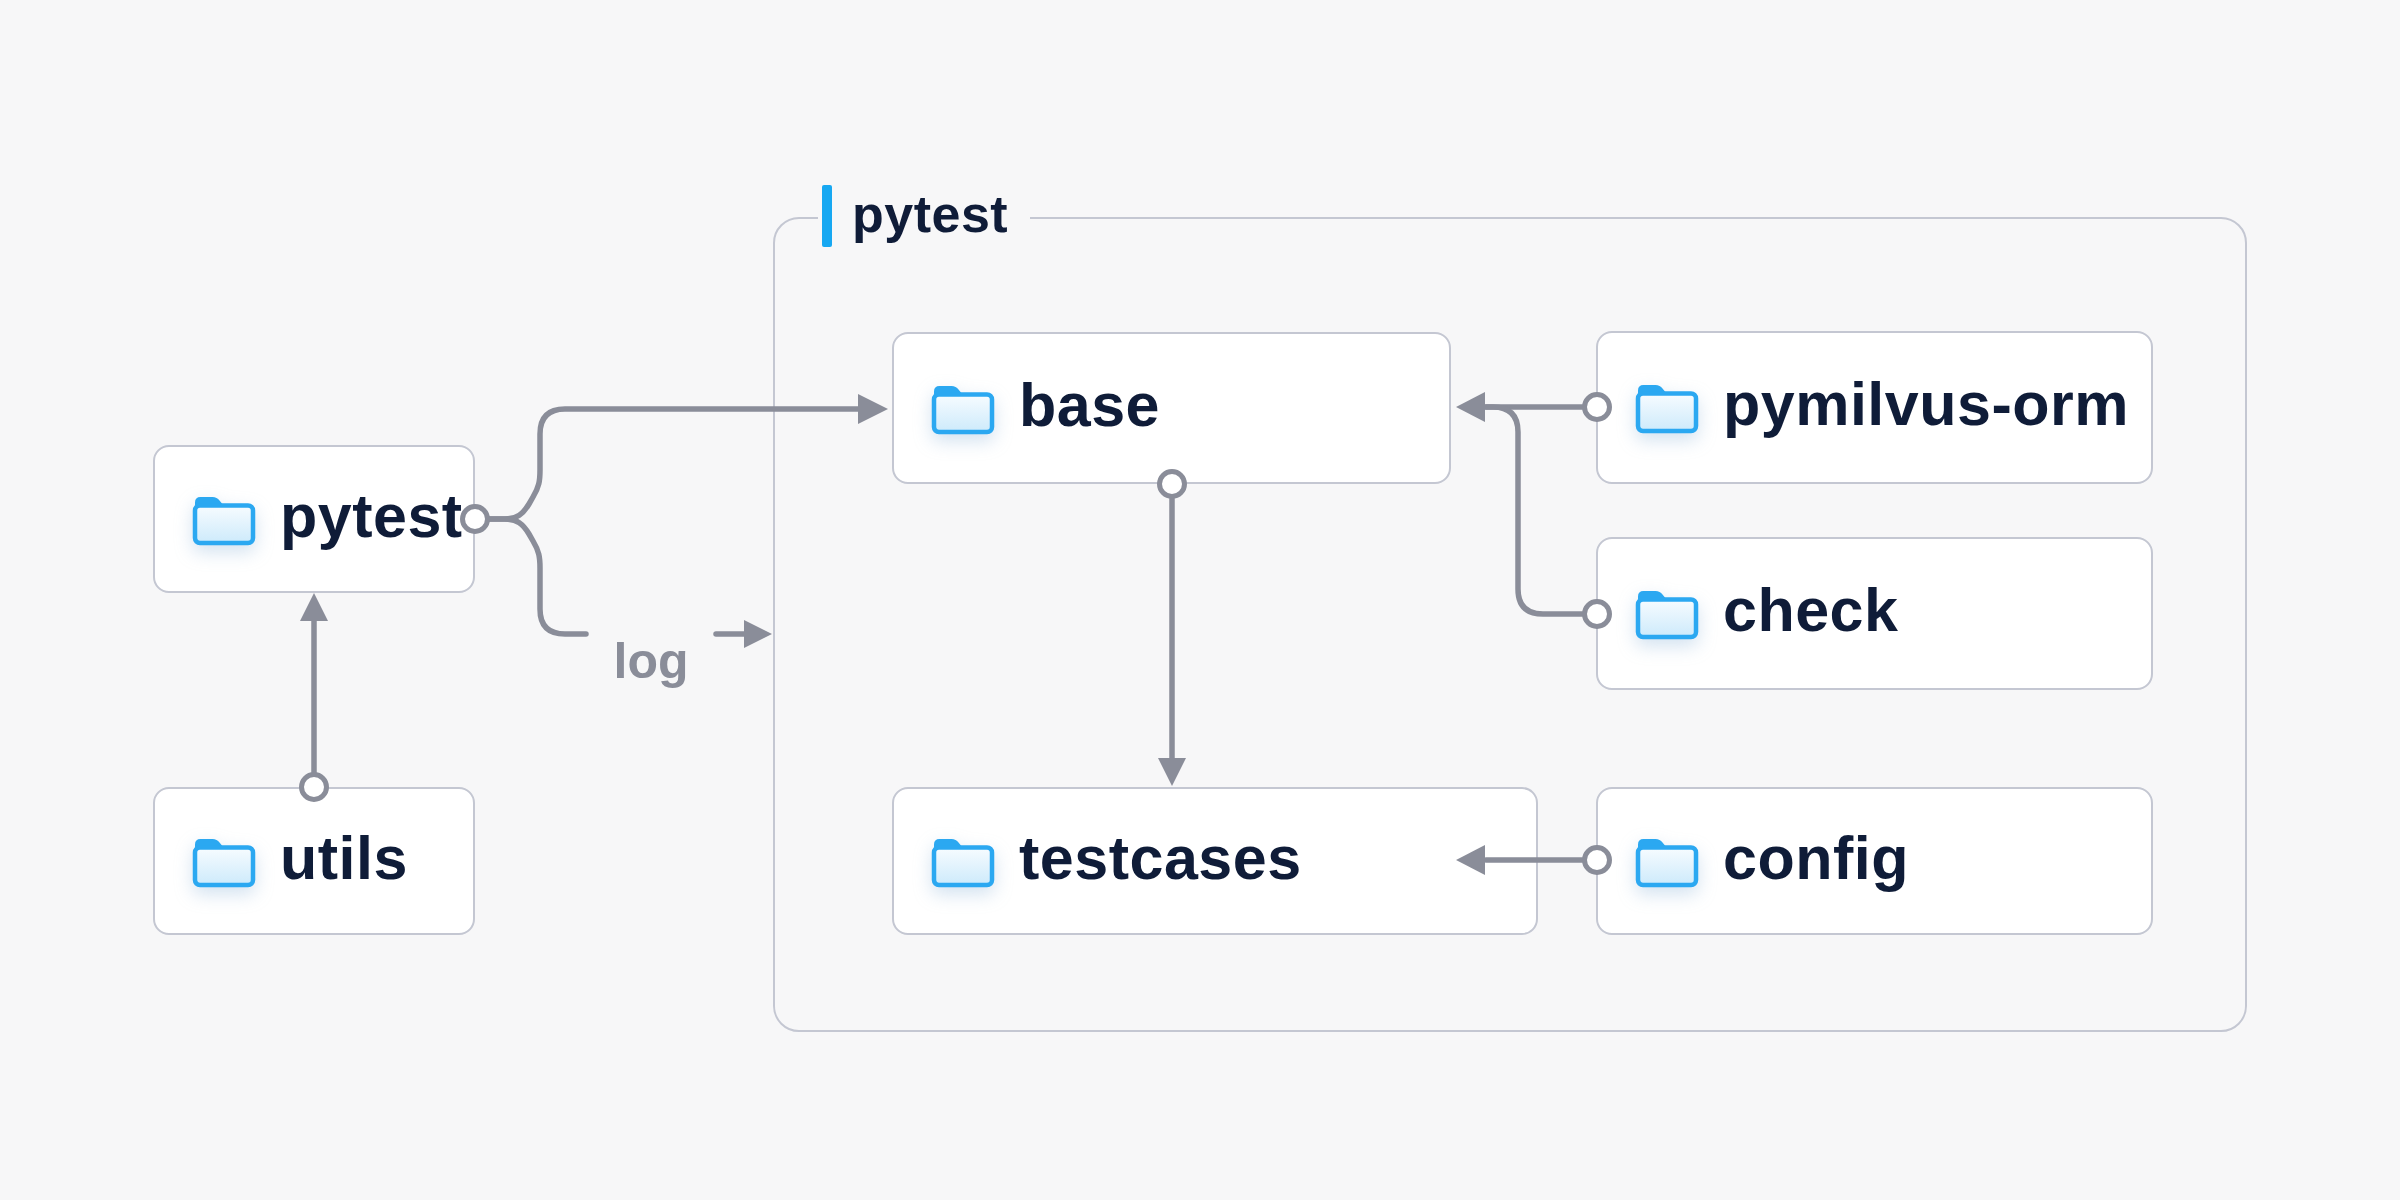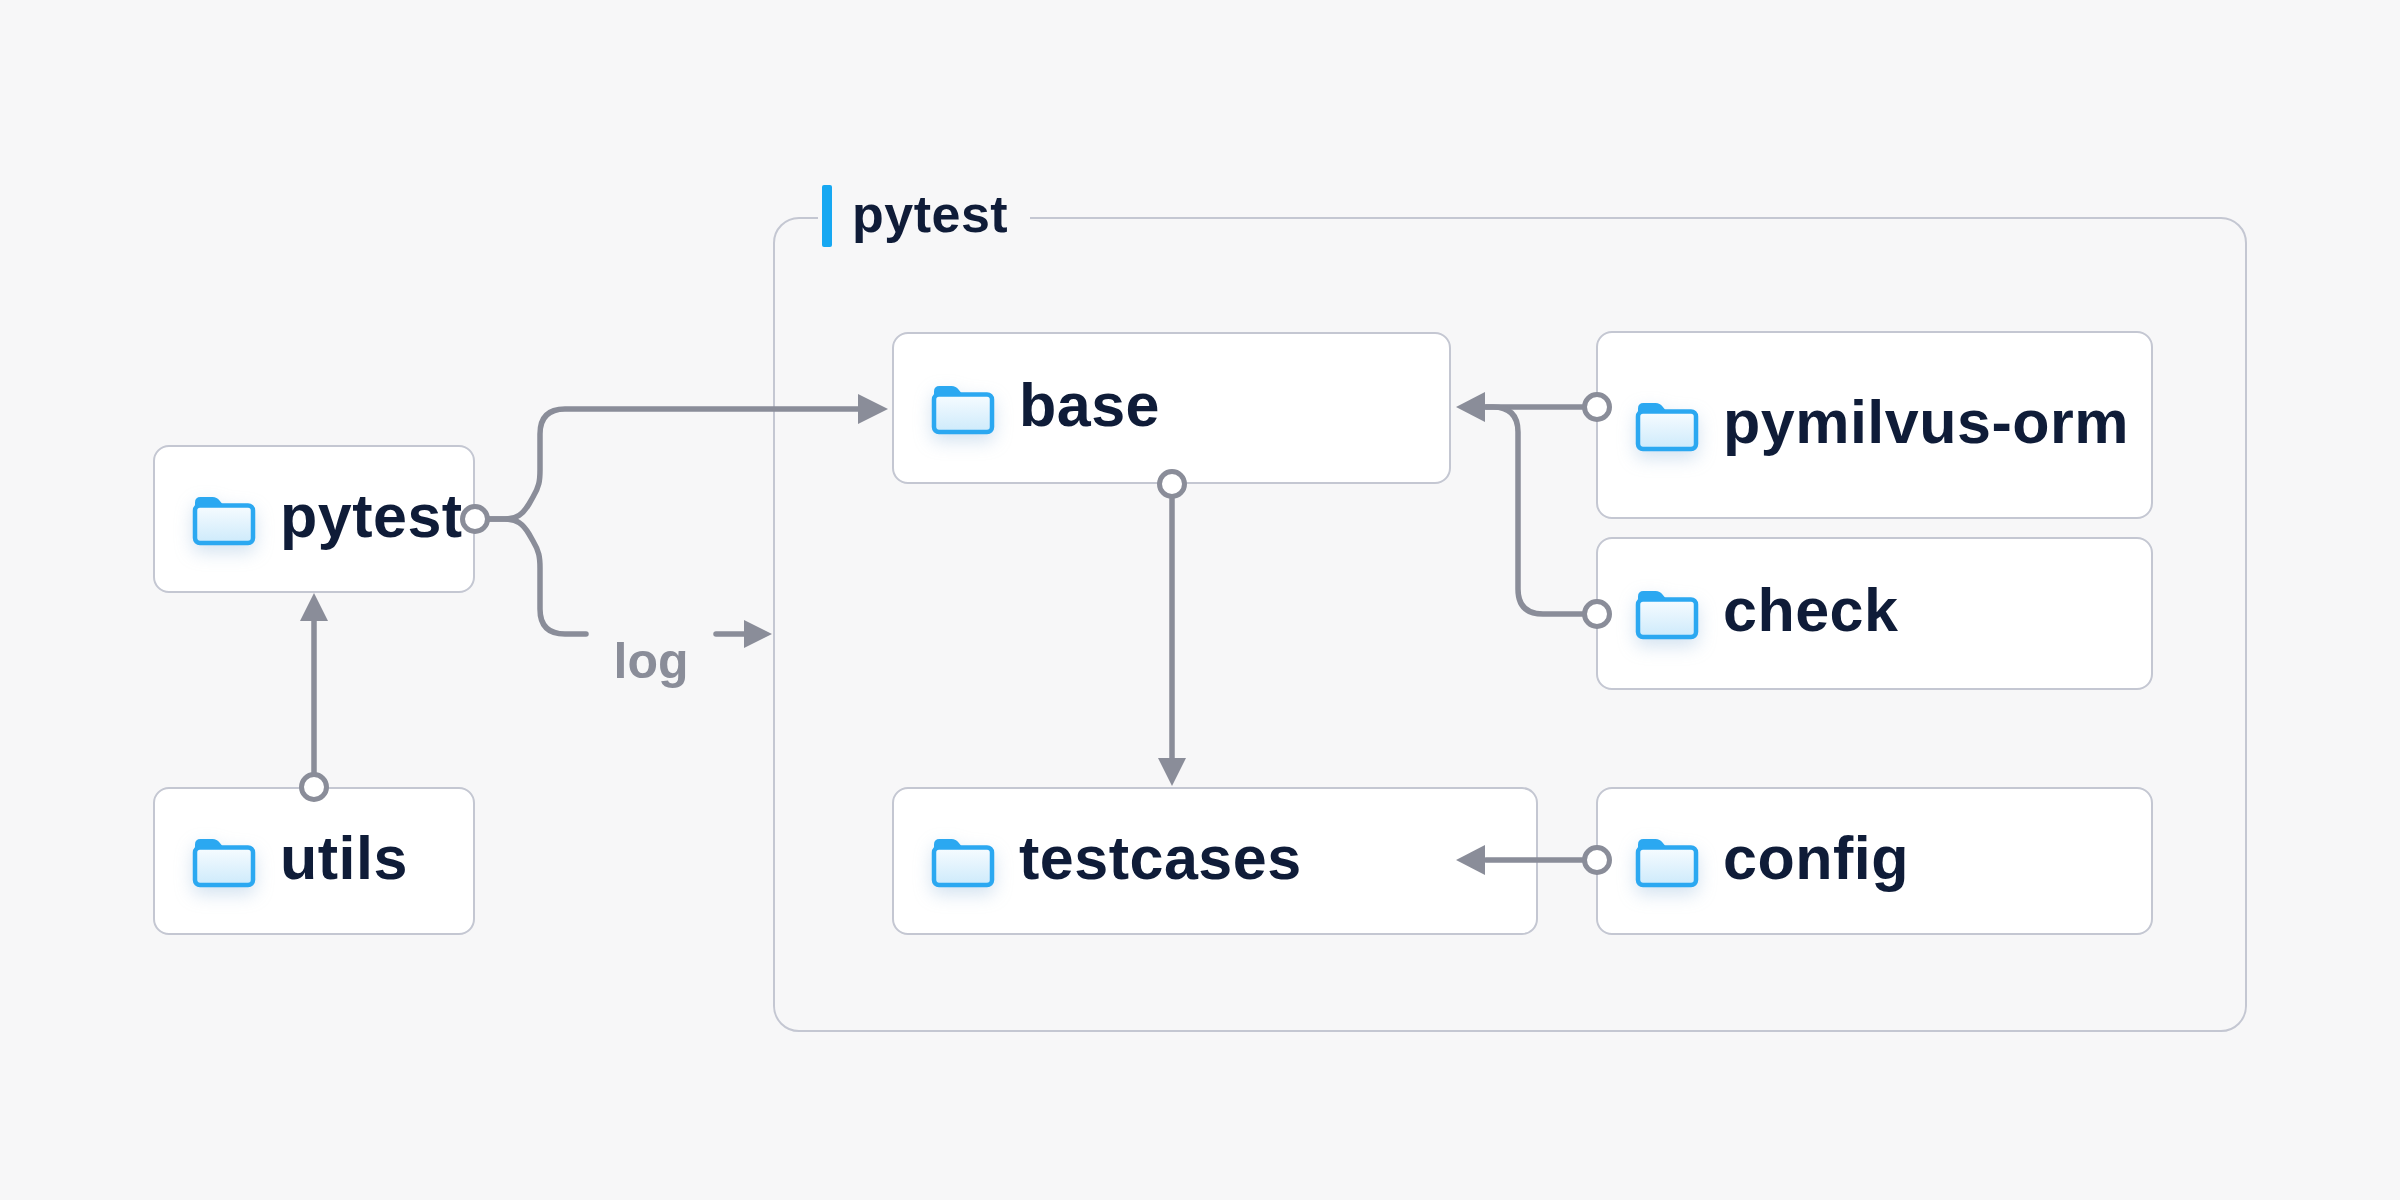--- a/index.html
+++ b/index.html
@@ -102,21 +102,21 @@
   </div>
 
   <div class="node" style="left:892px;top:332px;width:559px;height:152px">
     <svg class="folder" viewBox="0 0 66 55">
       <path d="M4 17 V10.5 Q4 5 9.5 5 H21.5 Q26 5 28.5 8.5 L35 16.5 H4 Z" fill="#2ba8f1"></path>
       <rect x="4" y="13.5" width="58" height="37.5" rx="5" fill="url(#folderGrad)" stroke="#2ba8f1" stroke-width="4.5"></rect>
     </svg>
     <span class="node-label">base</span>
   </div>
 
-  <div class="node" style="left:1596px;top:331px;width:557px;height:188px">
+  <div class="node" style="left:1596px;top:331px;width:557px;height:153px">
     <svg class="folder" viewBox="0 0 66 55">
       <path d="M4 17 V10.5 Q4 5 9.5 5 H21.5 Q26 5 28.5 8.5 L35 16.5 H4 Z" fill="#2ba8f1"></path>
       <rect x="4" y="13.5" width="58" height="37.5" rx="5" fill="url(#folderGrad)" stroke="#2ba8f1" stroke-width="4.5"></rect>
     </svg>
     <span class="node-label">pymilvus-orm</span>
   </div>
 
   <div class="node" style="left:1596px;top:537px;width:557px;height:153px">
     <svg class="folder" viewBox="0 0 66 55">
       <path d="M4 17 V10.5 Q4 5 9.5 5 H21.5 Q26 5 28.5 8.5 L35 16.5 H4 Z" fill="#2ba8f1"></path>

